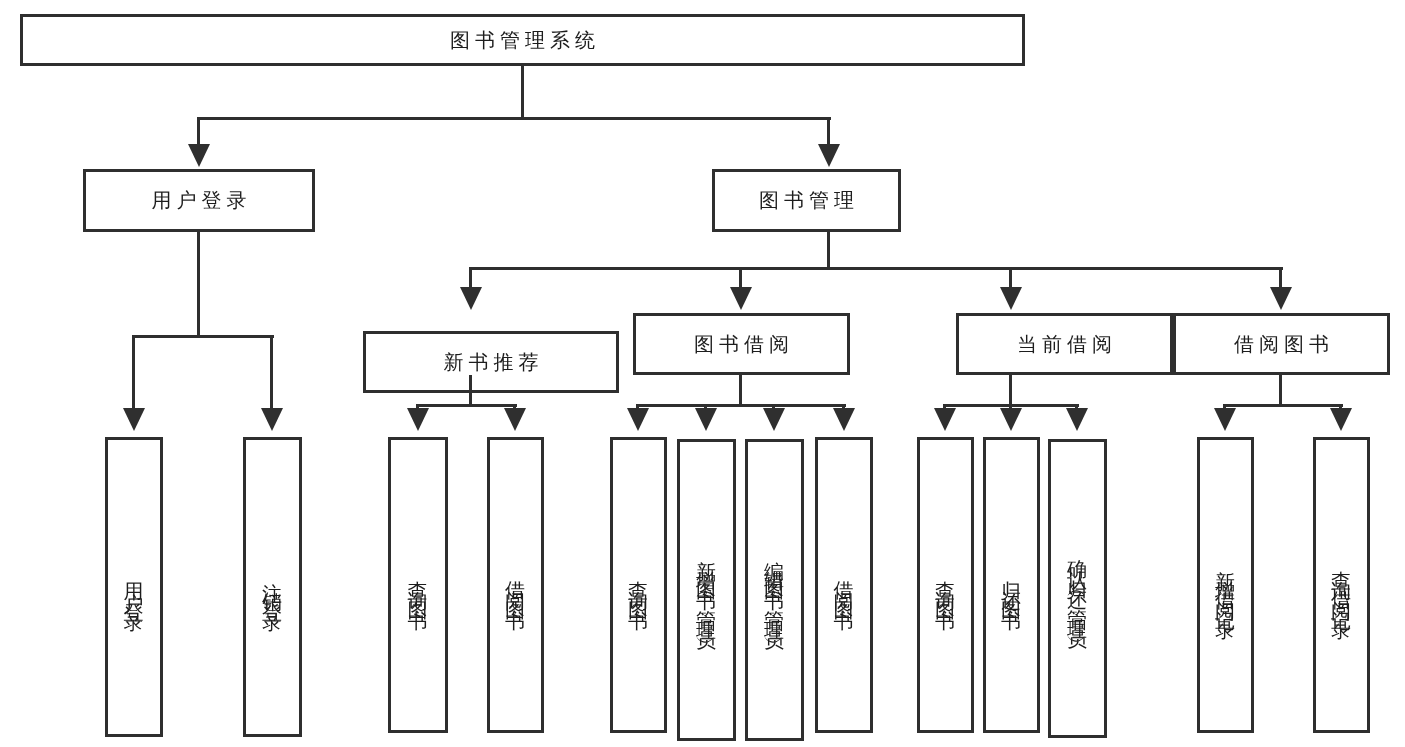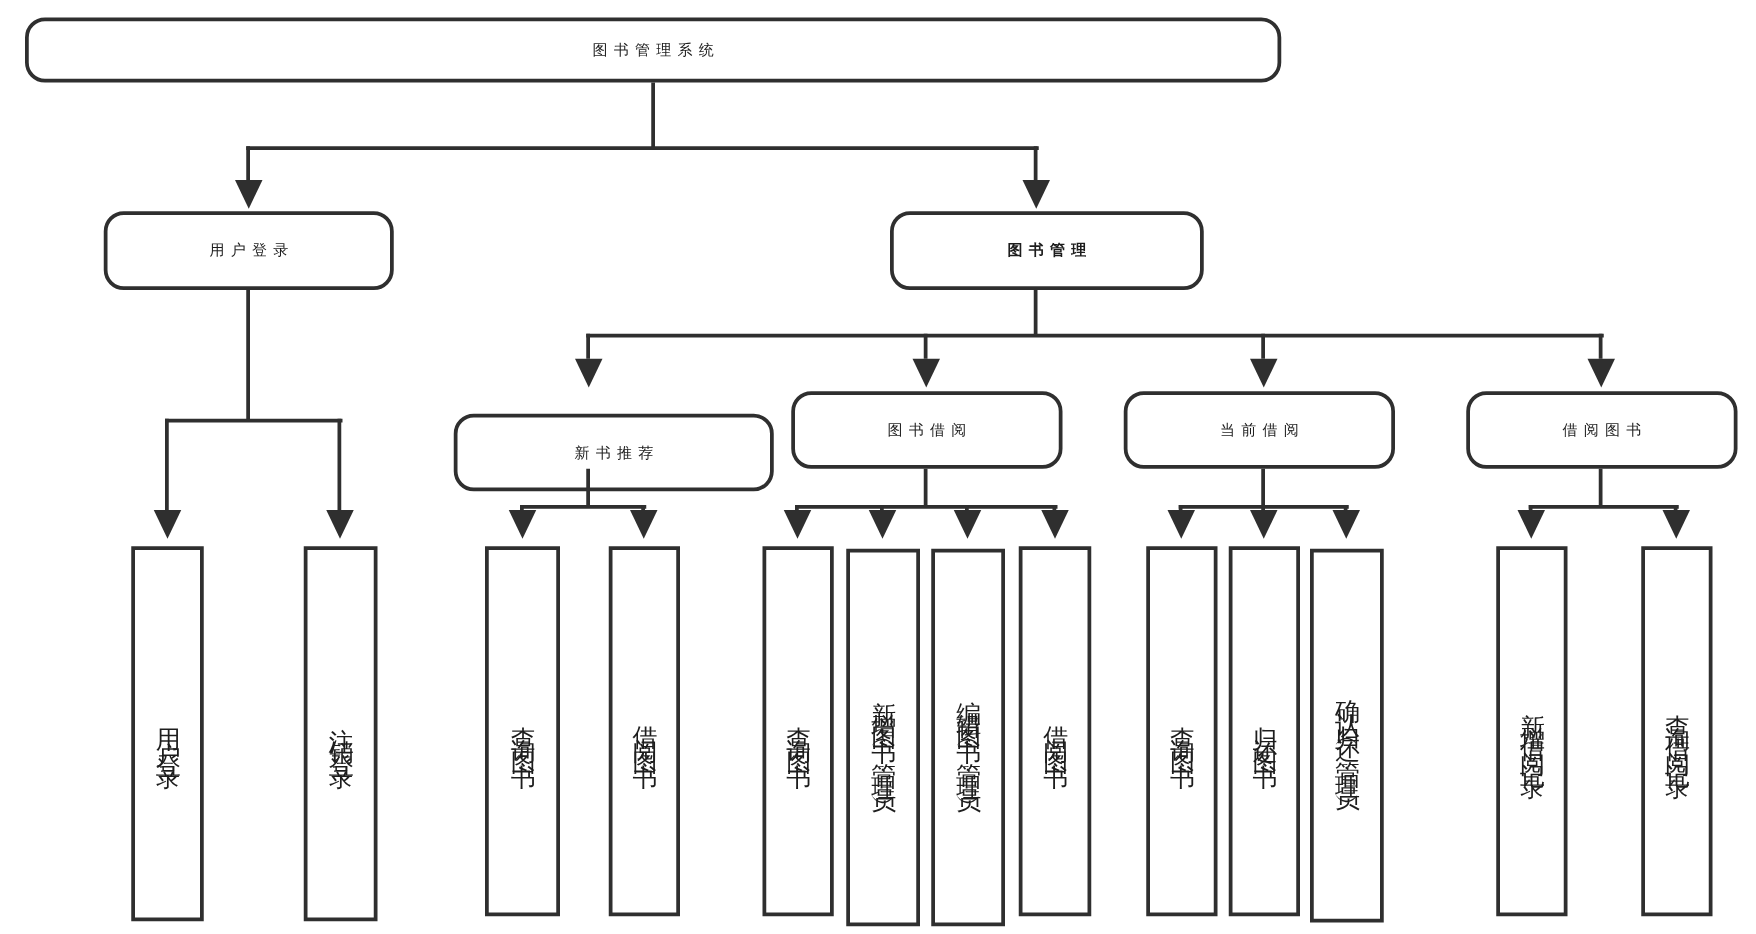--- a/index.html
+++ b/index.html
@@ -26,24 +26,23 @@
     position:absolute;
     box-sizing:border-box;
     border:3px solid var(--line);
     background:var(--box-fill);
     display:flex;
     align-items:center;
     justify-content:center;
     color:var(--text);
   }
   .hbox{
-    font-size:12px;
+    font-size:20px;
     letter-spacing:5px;
     padding-left:5px;
-    border-radius:16px;
   }
   .leaf .vtext{
     writing-mode:vertical-rl;
     text-orientation:mixed;
     font-size:20px;
     letter-spacing:10px;
     line-height:1;
     color:var(--text);
   }
   .vline{position:absolute;width:3px;background:var(--line);}
@@ -75,21 +74,21 @@
   <div class="vline" style="left:521px;top:66px;height:52px;"></div>
   <div class="hline" style="left:197px;top:117px;width:634px;"></div>
   <div class="vline" style="left:197px;top:117px;height:29px;"></div>
   <div class="arrow" style="left:188px;top:144px;"></div>
   <div class="vline" style="left:827px;top:117px;height:29px;"></div>
   <div class="arrow" style="left:818px;top:144px;"></div>
 
   <div class="box hbox" style="left:83px;top:169px;width:232px;height:63px;">
     <span>用户登录</span>
   </div>
-  <div class="box hbox" style="left:712px;top:169px;width:251px;height:63px;font-weight:bold;">
+  <div class="box hbox" style="left:712px;top:169px;width:189px;height:63px;">
     <span>图书管理</span>
   </div>
 
   <div class="vline" style="left:197px;top:232px;height:105px;"></div>
   <div class="hline" style="left:132px;top:335px;width:142px;"></div>
   <div class="vline" style="left:132px;top:335px;height:75px;"></div>
   <div class="arrow" style="left:123px;top:408px;"></div>
   <div class="vline" style="left:270px;top:335px;height:75px;"></div>
   <div class="arrow" style="left:261px;top:408px;"></div>
 
@@ -103,21 +102,21 @@
   <div class="arrow" style="left:1000px;top:287px;"></div>
   <div class="vline" style="left:1279px;top:267px;height:20px;"></div>
   <div class="arrow" style="left:1270px;top:287px;"></div>
 
   <div class="box hbox" style="left:363px;top:331px;width:256px;height:62px;">
     <span>新书推荐</span>
   </div>
   <div class="box hbox" style="left:633px;top:313px;width:217px;height:62px;">
     <span>图书借阅</span>
   </div>
-  <div class="box hbox" style="left:899px;top:313px;width:217px;height:62px;">
+  <div class="box hbox" style="left:956px;top:313px;width:217px;height:62px;">
     <span>当前借阅</span>
   </div>
   <div class="box hbox" style="left:1173px;top:313px;width:217px;height:62px;">
     <span>借阅图书</span>
   </div>
 
   <div class="vline" style="left:469px;top:375px;height:31px;"></div>
   <div class="hline" style="left:416px;top:404px;width:101px;"></div>
   <div class="vline" style="left:416px;top:404px;height:6px;"></div>
   <div class="arrow" style="left:407px;top:408px;"></div>

